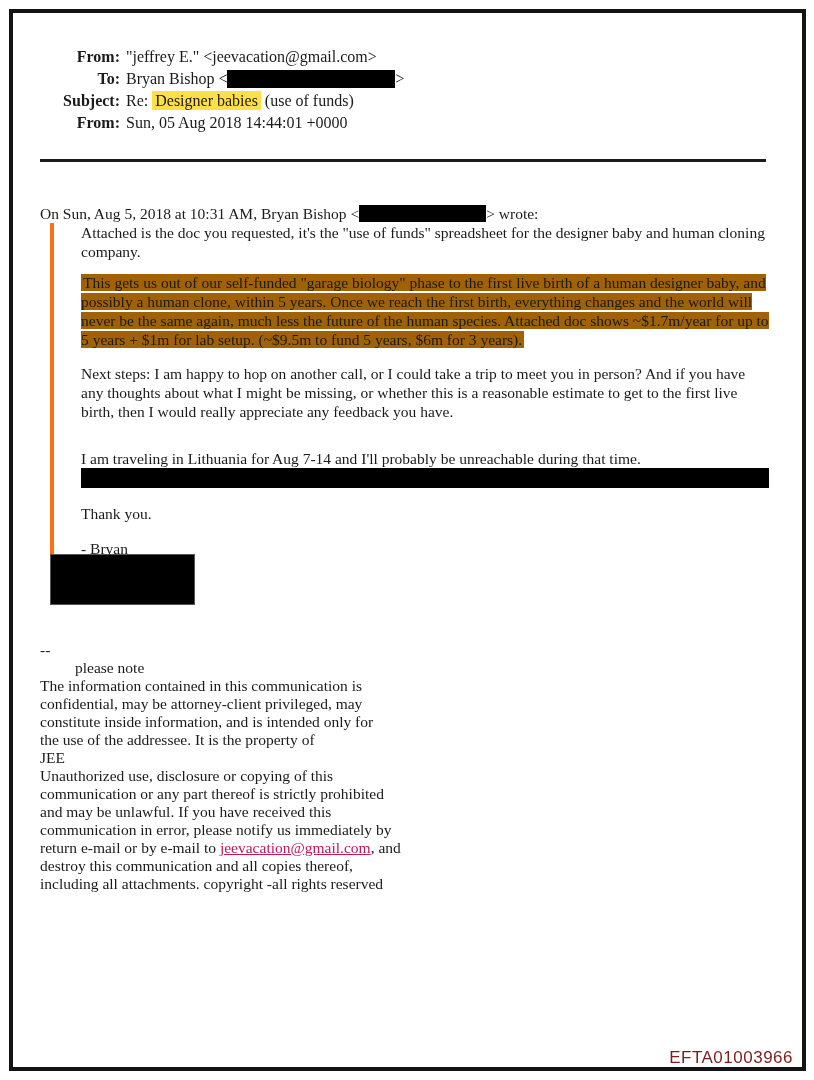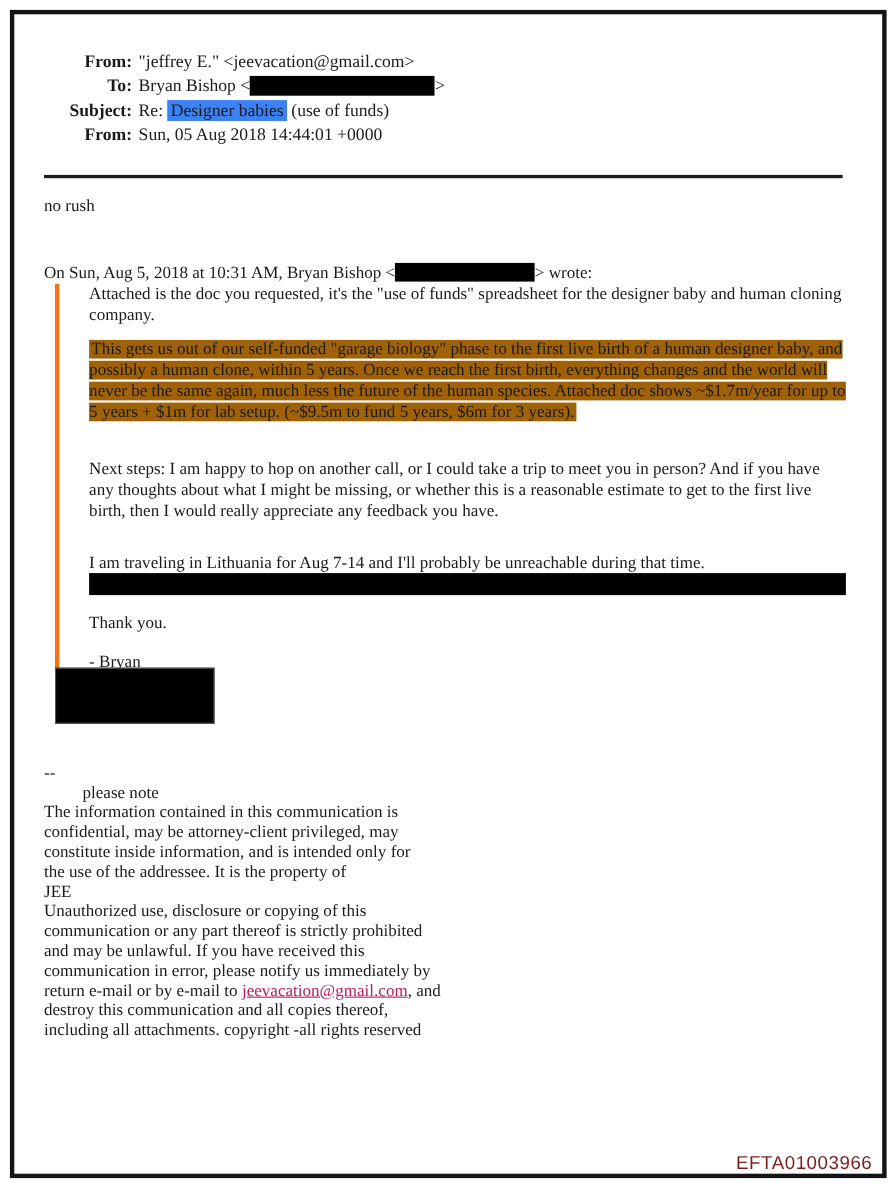--- a/index.html
+++ b/index.html
@@ -17,21 +17,21 @@
     position: absolute;
     left: 40px; top: 0;
     width: 730px;
   }
 
   
   .header { padding-top: 46px; font-size: 16px; }
   .hrow { display: flex; line-height: 22px; }
   .hlabel { width: 80px; text-align: right; font-weight: bold; flex: 0 0 80px; }
   .hvalue { padding-left: 6px; white-space: pre; }
-  .subject-hl { background: #3b82f6; padding: 1px 3px; }
+  .subject-hl { background: #fde047; padding: 1px 3px; }
 
   .redact-inline {
     display: inline-block;
     background: #000;
     height: 18px;
     vertical-align: -4px;
   }
   .redact-to { width: 168px; }
   .redact-attr { width: 127px; height: 17px; vertical-align: -3px; }
 
@@ -43,21 +43,21 @@
   .attribution { margin-top: 42px; white-space: pre; }
 
   .quote {
     border-left: 4px solid #f97316;
     margin-left: 10px;
     padding-left: 27px;
   }
   .para { white-space: pre; }
   .p-green { margin-top: 12px; }
   .p-green .hl-green { background: #a16207; padding: 0 2px; }
-  .p-next { margin-top: 33px; }
+  .p-next { margin-top: 15px; }
   .p-lith { margin-top: 28px; font-family: Liberation Serif, serif; }
   .p-gdocs { margin-top: 19px; }
   .redact-bar { width: 688px; height: 20px; background: #000; }
   .p-thanks { margin-top: 16px; }
   .p-sig { margin-top: 16px; }
 
   .redact-sig {
     margin-left: 10px;
     margin-top: -4px;
     width: 145px;
@@ -106,21 +106,20 @@
     </div>
     <div class="hrow">
       <span class="hlabel">From:</span>
       <span class="hvalue">Sun, 05 Aug 2018 14:44:01 +0000</span>
     </div>
   </div>
 
   <div class="rule"></div>
 
   <div class="body-text">
-    <div class="no-rush">no rush</div>
 
     <div class="attribution"><span>On Sun, Aug 5, 2018 at 10:31 AM, Bryan Bishop &lt;</span><span class="redact-inline redact-attr"></span><span>&gt; wrote:</span></div>
 
     <div class="quote">
       <div class="para">Attached is the doc you requested, it's the "use of funds" spreadsheet for the designer baby and human cloning
 company.</div>
 
       <div class="para p-green"><span class="hl-green">This gets us out of our self-funded "garage biology" phase to the first live birth of a human designer baby, and
 possibly a human clone, within 5 years. Once we reach the first birth, everything changes and the world will
 never be the same again, much less the future of the human species. Attached doc shows ~$1.7m/year for up to

